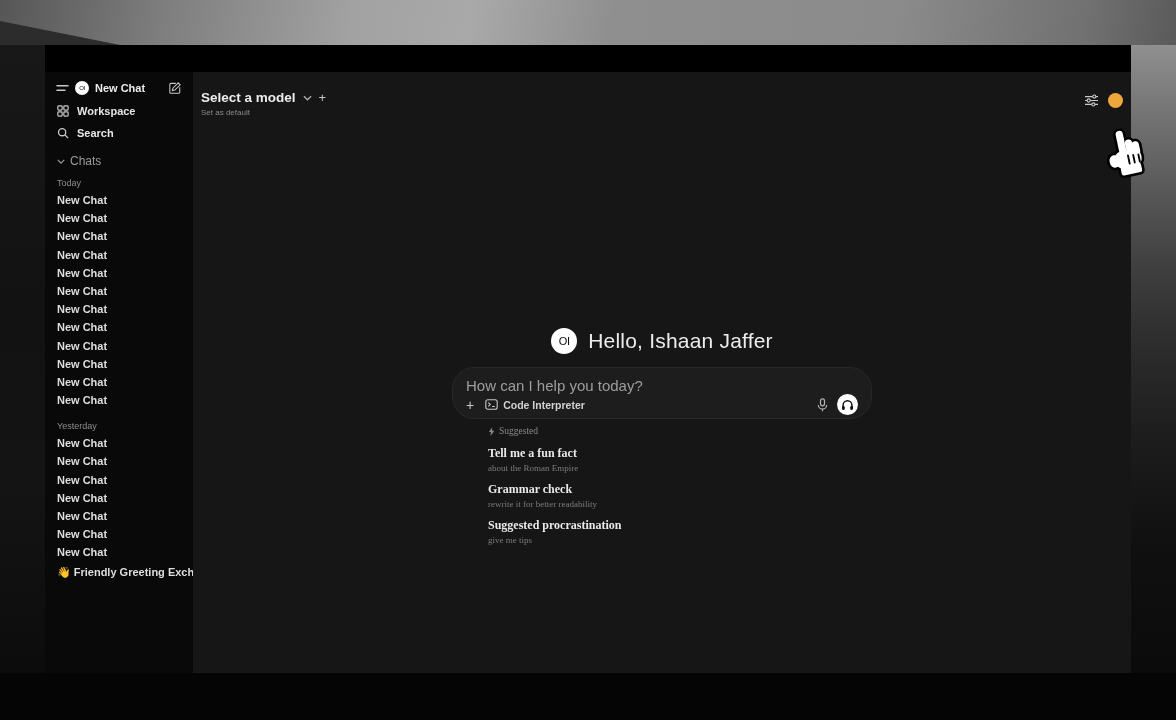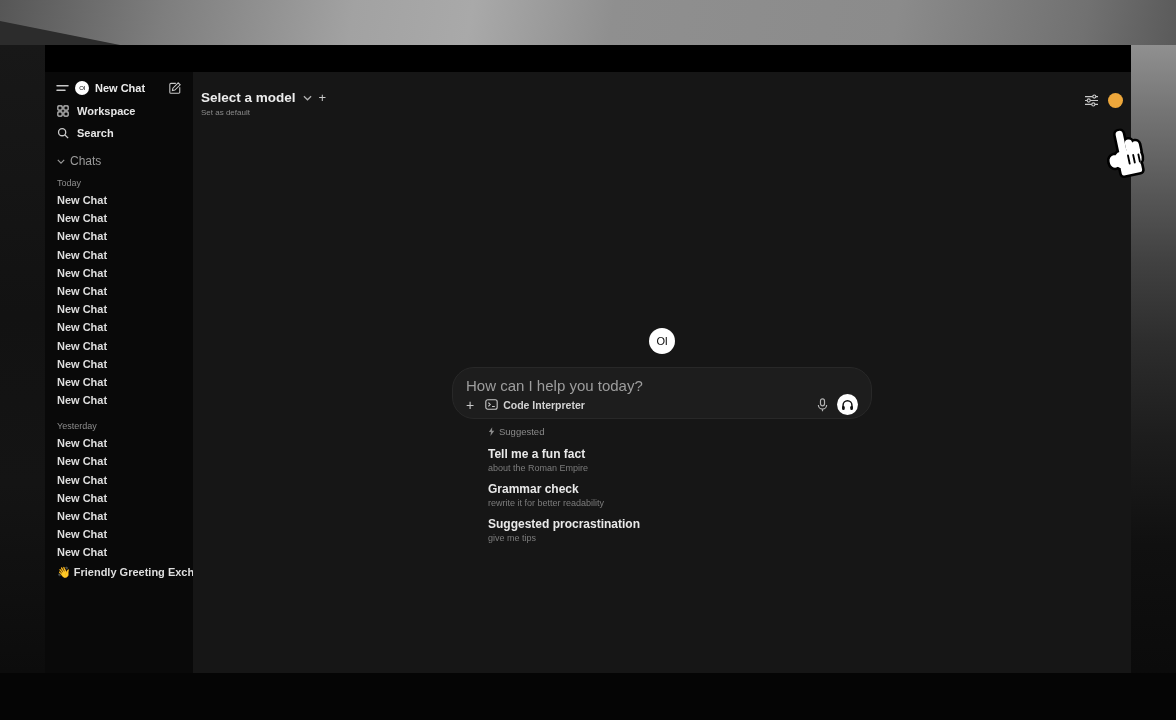--- a/index.html
+++ b/index.html
@@ -61,21 +61,21 @@
     padding:9px 13px 8px 13px; display:flex; flex-direction:column; justify-content:space-between; cursor:text; }
   .ph { font-size:15px; color:#9d9d9d; }
   .c-row { display:flex; align-items:center; }
   .c-left { display:flex; align-items:center; gap:11px; }
   .plus-lg { font-size:14px; color:#c9c9c9; line-height:1; cursor:pointer; }
   .ci { display:flex; align-items:center; gap:5px; font-size:10.5px; font-weight:600; color:#d2d2d2; cursor:pointer; }
   .c-right { margin-left:auto; display:flex; align-items:center; gap:9px; }
   .hp-btn { width:21px; height:21px; border-radius:50%; background:#fff; display:flex;
     align-items:center; justify-content:center; cursor:pointer; }
 
-  .suggested { padding-left:36px; margin-top:7px; }
+  .suggested { padding-left:36px; margin-top:7px;font-family:Liberation Serif, serif; }
   .sg-label { display:flex; align-items:center; gap:4px; font-size:9.5px; color:#8a8a8a; margin-bottom:10px; }
   .sg-item { margin-bottom:9px; cursor:pointer; }
   .sg-title { font-size:12px; font-weight:700; color:#e9e9e9; margin-bottom:2px; }
   .sg-sub { font-size:9px; color:#7c7c7c; }
 
   
   .cursor { position:absolute; left:1102px; top:128px; width:46px; height:52px; pointer-events:none;
     transform:rotate(-12deg); }
 </style>
 </head>
@@ -194,20 +194,21 @@
                   <circle cx="10" cy="11.2" r="1.7" fill="#161616"></circle>
               </svg>
             </span>
             <span class="avatar" style="background:#eda73b;"></span>
           </div>
         </div>
 
         <div class="center">
           <div class="greet">
             <span class="oi-logo lg">OI</span>
+            <span class="greet-text">Hello, Ishaan Jaffer</span>
           </div>
 
           <div class="composer">
             <div class="ph">How can I help you today?</div>
             <div class="c-row">
               <div class="c-left">
                 <span class="plus-lg">+</span>
                 <span class="ci">
                   <span class="icon-btn">
                     <svg width="13" height="11" viewBox="0 0 14 12" fill="none" stroke="#c9c9c9" stroke-width="1.2">

